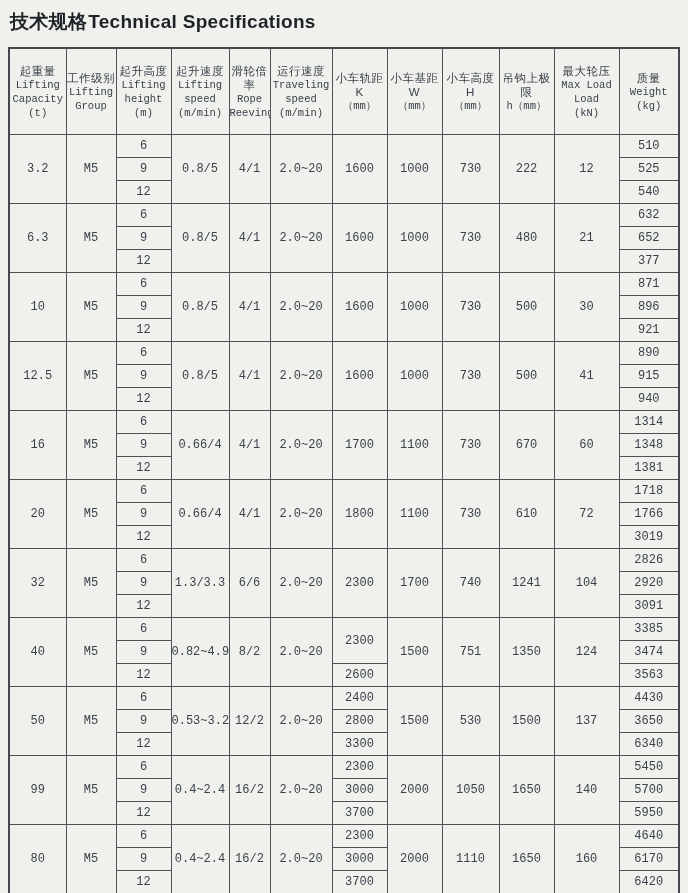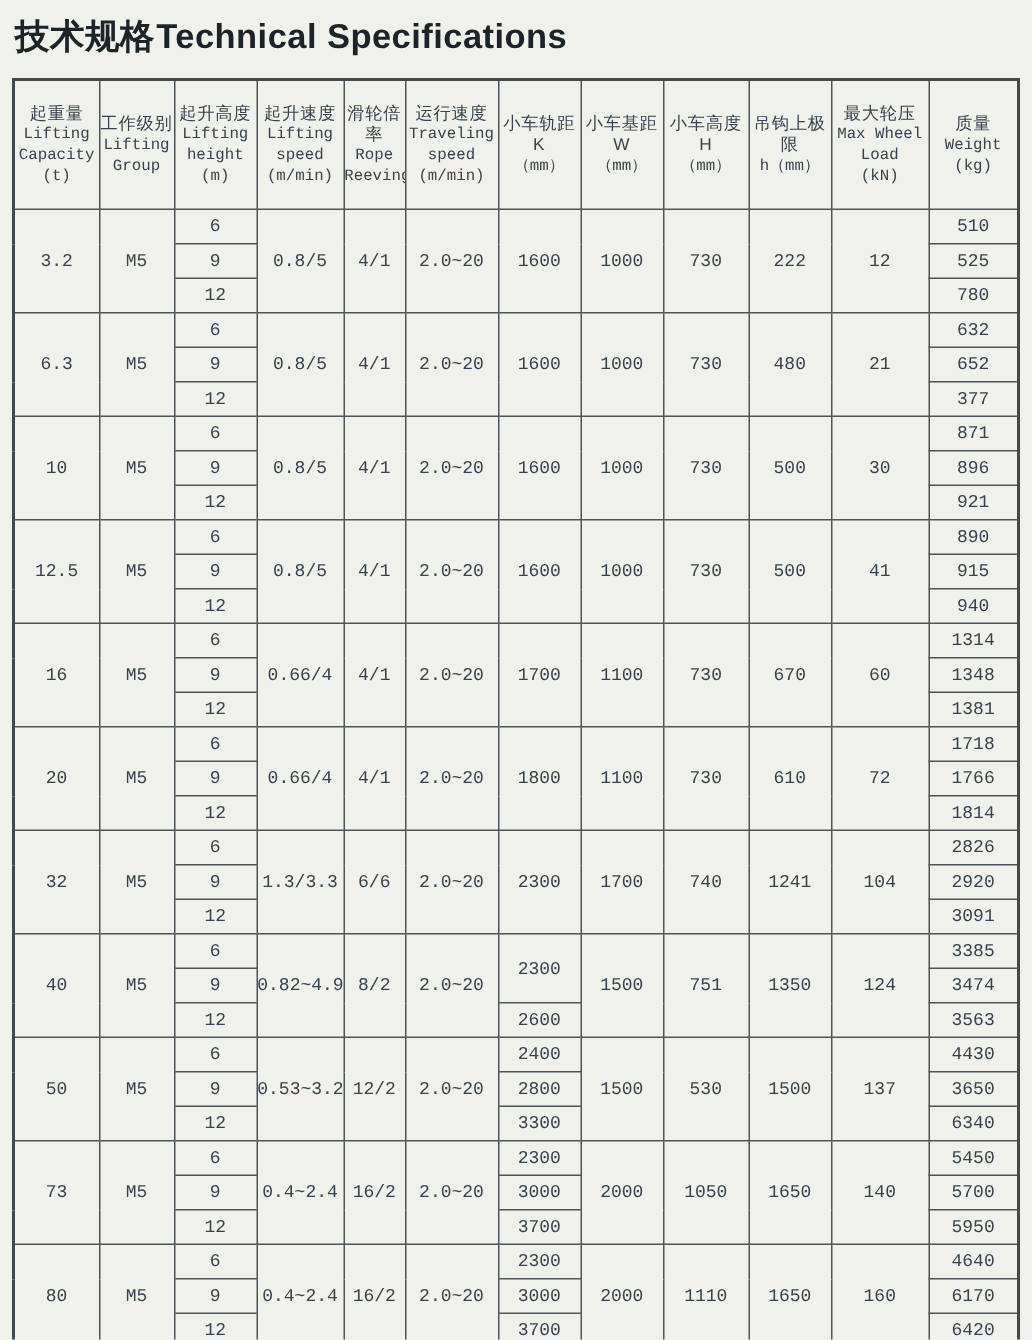--- a/index.html
+++ b/index.html
@@ -3,21 +3,21 @@
 <meta charset="utf-8">
 <style>
   html,body{margin:0;padding:0;}
   body{
     width:688px;height:893px;overflow:hidden;
     background:#f0f1ed;
     font-family:"Liberation Sans", sans-serif;
   }
   .title{
     margin:9px 0 0 10px;
-    font-size:23px;
+    font-size:19px;
     font-weight:bold;
     color:#1d2327;
     letter-spacing:0.3px;
   }
   .title .zh{margin-right:1px;}
   table.spec{
     border-collapse:collapse;
     table-layout:fixed;
     width:668px;
     margin:12px 0 0 8px;
@@ -119,21 +119,21 @@
         <th>
           <div class="hl-zh">小车高度H</div>
           <div>（mm）</div>
         </th>
         <th>
           <div class="hl-zh">吊钩上极限</div>
           <div>h（mm）</div>
         </th>
         <th>
           <div class="hl-zh">最大轮压</div>
-          <div>Max Wheel</div>
+          <div>Max Load</div>
           <div>Load</div>
           <div>(kN)</div>
         </th>
         <th>
           <div class="hl-zh">质量</div>
           <div>Weight</div>
           <div>(kg)</div>
         </th>
       </tr>
     </thead>
@@ -151,21 +151,21 @@
         <td rowspan="3">222</td>
         <td rowspan="3">12</td>
         <td>510</td>
       </tr>
       <tr class="subrow">
         <td>9</td>
         <td>525</td>
       </tr>
       <tr class="subrow">
         <td>12</td>
-        <td>780</td>
+        <td>540</td>
       </tr>
       <tr class="subrow">
         <td rowspan="3">6.3</td>
         <td rowspan="3">M5</td>
         <td>6</td>
         <td rowspan="3">0.8/5</td>
         <td rowspan="3">4/1</td>
         <td rowspan="3">2.0~20</td>
         <td rowspan="3">1600</td>
         <td rowspan="3">1000</td>
@@ -261,21 +261,21 @@
         <td rowspan="3">610</td>
         <td rowspan="3">72</td>
         <td>1718</td>
       </tr>
       <tr class="subrow">
         <td>9</td>
         <td>1766</td>
       </tr>
       <tr class="subrow">
         <td>12</td>
-        <td>1814</td>
+        <td>3019</td>
       </tr>
       <tr class="subrow">
         <td rowspan="3">32</td>
         <td rowspan="3">M5</td>
         <td>6</td>
         <td rowspan="3">1.3/3.3</td>
         <td rowspan="3">6/6</td>
         <td rowspan="3">2.0~20</td>
         <td rowspan="3">2300</td>
         <td rowspan="3">1700</td>
@@ -333,21 +333,21 @@
         <td>9</td>
         <td>2800</td>
         <td>3650</td>
       </tr>
       <tr class="subrow">
         <td>12</td>
         <td>3300</td>
         <td>6340</td>
       </tr>
       <tr class="subrow">
-        <td rowspan="3">73</td>
+        <td rowspan="3">99</td>
         <td rowspan="3">M5</td>
         <td>6</td>
         <td rowspan="3">0.4~2.4</td>
         <td rowspan="3">16/2</td>
         <td rowspan="3">2.0~20</td>
         <td>2300</td>
         <td rowspan="3">2000</td>
         <td rowspan="3">1050</td>
         <td rowspan="3">1650</td>
         <td rowspan="3">140</td>

